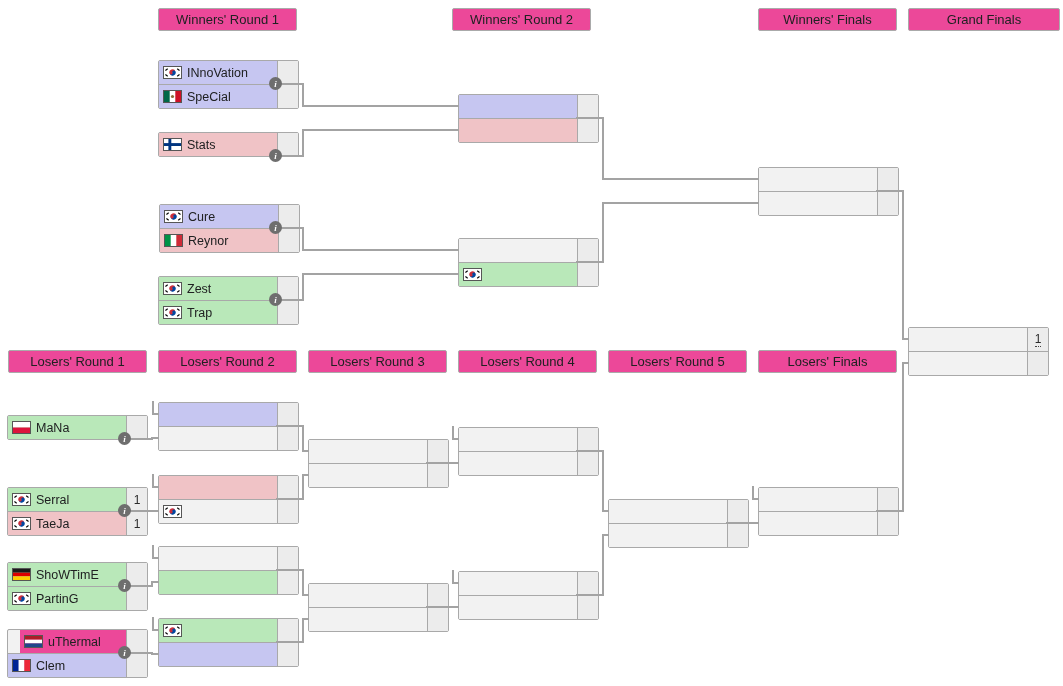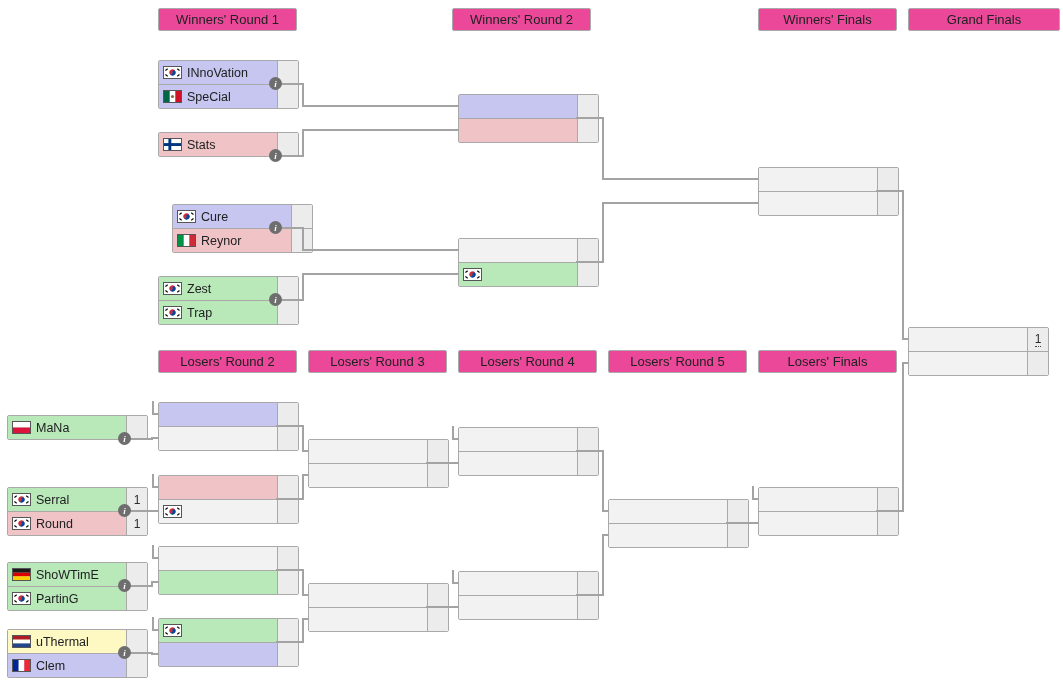--- a/index.html
+++ b/index.html
@@ -37,20 +37,21 @@
   .underlined{border-bottom:1px dotted #444444;}
 </style>
 </head>
 <body>
 
 <div id="bracket">
     <div class="hdr" style="left: 158px; top: 8px;">Winners' Round 1</div>
     <div class="hdr" style="left: 452px; top: 8px;">Winners' Round 2</div>
     <div class="hdr" style="left: 758px; top: 8px;">Winners' Finals</div>
     <div class="hdr" style="left: 908px; top: 8px; width: 150px;">Grand Finals</div>
+    <div class="hdr" style="left: 8px; top: 350px;">Losers' Round 1</div>
     <div class="hdr" style="left: 158px; top: 350px;">Losers' Round 2</div>
     <div class="hdr" style="left: 308px; top: 350px;">Losers' Round 3</div>
     <div class="hdr" style="left: 458px; top: 350px;">Losers' Round 4</div>
     <div class="hdr" style="left: 608px; top: 350px;">Losers' Round 5</div>
     <div class="hdr" style="left: 758px; top: 350px;">Losers' Finals</div>
     <div class="match" style="left: 158px; top: 60px;">
       <div class="mrow">
         <div class="ncell" style="background: rgb(198, 198, 241);">
           <div class="flag">
             <svg viewBox="0 0 17 11" xmlns="http://www.w3.org/2000/svg">
@@ -98,21 +99,21 @@
               <rect x="4.4" width="2.9" height="11" fill="#003580"></rect>
               <rect y="4.1" width="17" height="2.9" fill="#003580"></rect>
             </svg>
           </div>
           <div class="pname">Stats</div>
         </div>
         <div class="scell"></div>
       </div>
     </div>
     <div class="info-icon" style="left: 269px; top: 149px;">i</div>
-    <div class="match" style="left: 172px; top: 204px;">
+    <div class="match" style="left: 159px; top: 204px;">
       <div class="mrow">
         <div class="ncell" style="background: rgb(198, 198, 241);">
           <div class="flag">
             <svg viewBox="0 0 17 11" xmlns="http://www.w3.org/2000/svg">
               <rect width="17" height="11" fill="#fff"></rect>
               <g transform="rotate(-20 8.5 5.5)">
                 <path d="M5.4 5.5a3.1 3.1 0 0 1 6.2 0z" fill="#cd2e3a"></path>
                 <path d="M5.4 5.5a3.1 3.1 0 0 0 6.2 0z" fill="#0047a0"></path>
                 <circle cx="7" cy="5.5" r="1.55" fill="#cd2e3a"></circle>
                 <circle cx="10" cy="5.5" r="1.55" fill="#0047a0"></circle>
@@ -306,21 +307,21 @@
                 <circle cx="10" cy="5.5" r="1.55" fill="#0047a0"></circle>
               </g>
               <g stroke="#000" stroke-width="1.1" fill="none">
                 <path d="M1.4 3.5 3.7 1.8"></path>
                 <path d="M13.2 1.8l2.3 1.7"></path>
                 <path d="M1.4 7.5l2.3 1.7"></path>
                 <path d="M13.2 9.2l2.3-1.7"></path>
               </g>
             </svg>
           </div>
-          <div class="pname">Round</div>
+          <div class="pname">TaeJa</div>
         </div>
         <div class="scell">
           <div>1</div>
         </div>
       </div>
     </div>
     <div class="info-icon" style="left: 118px; top: 504px;">i</div>
     <div class="match" style="left: 7px; top: 562px;">
       <div class="mrow">
         <div class="ncell" style="background: rgb(185, 232, 185);">
@@ -355,21 +356,21 @@
             </svg>
           </div>
           <div class="pname">PartinG</div>
         </div>
         <div class="scell"></div>
       </div>
     </div>
     <div class="info-icon" style="left: 118px; top: 579px;">i</div>
     <div class="match" style="left: 7px; top: 629px;">
       <div class="mrow">
-        <div class="ncell" style="background: #fef9c3;">
+        <div class="ncell" style="background: #ec4899; margin-left: 12px;">
           <div class="flag">
             <svg viewBox="0 0 17 11" xmlns="http://www.w3.org/2000/svg">
               <rect width="17" height="3.7" fill="#ae1c28"></rect>
               <rect y="3.7" width="17" height="3.7" fill="#fff"></rect>
               <rect y="7.4" width="17" height="3.6" fill="#21468b"></rect>
             </svg>
           </div>
           <div class="pname">uThermal</div>
         </div>
         <div class="scell"></div>

